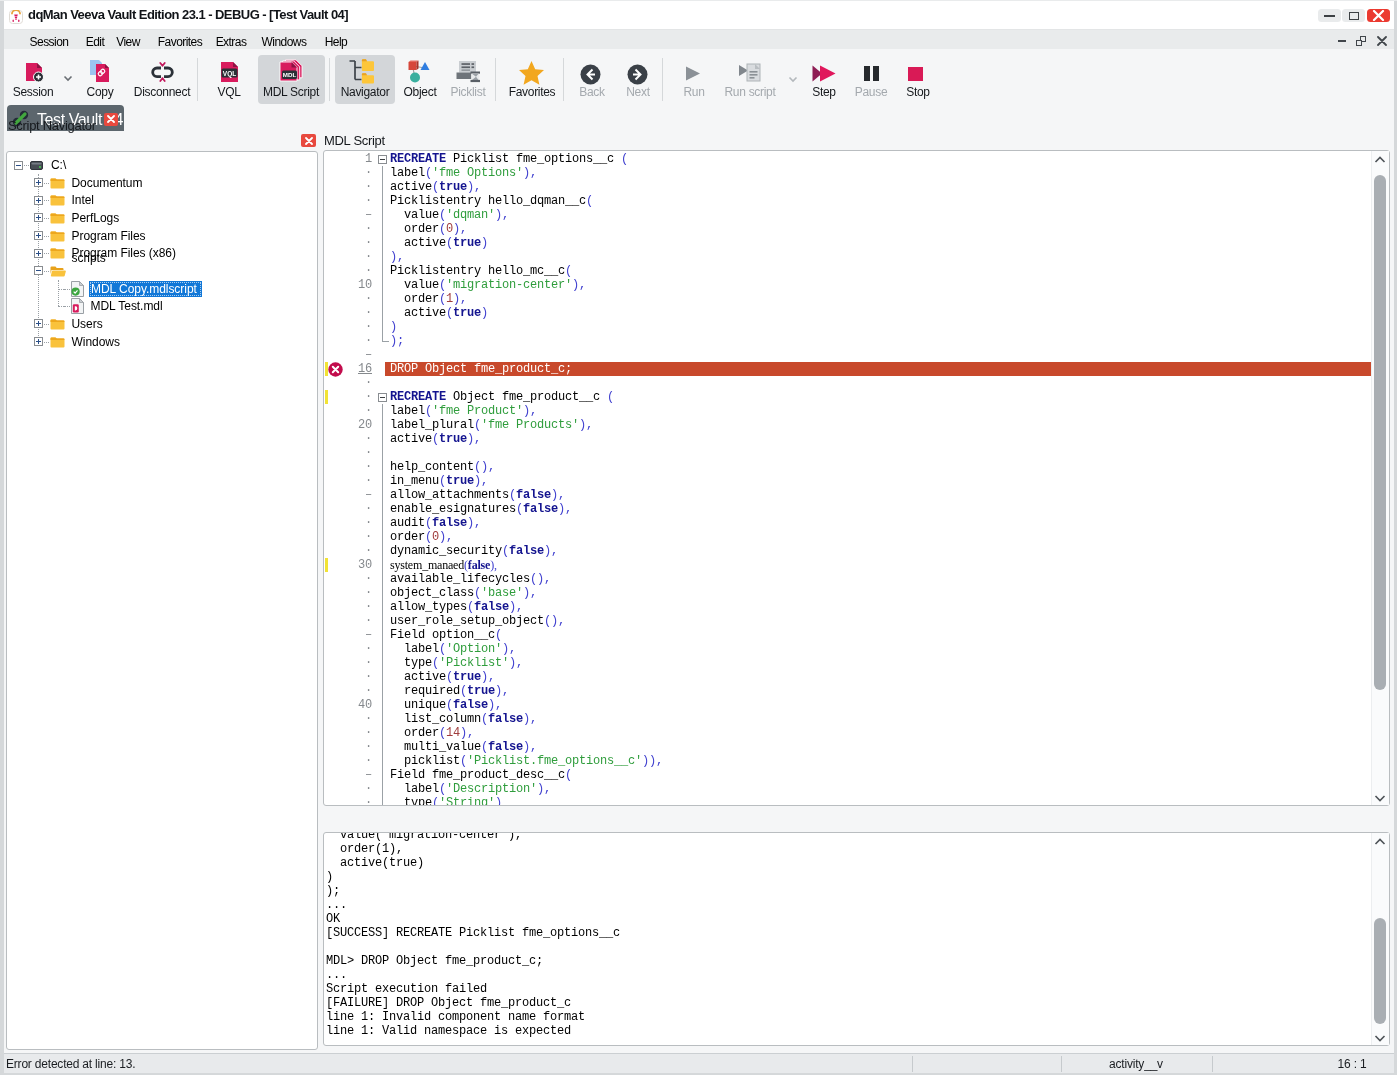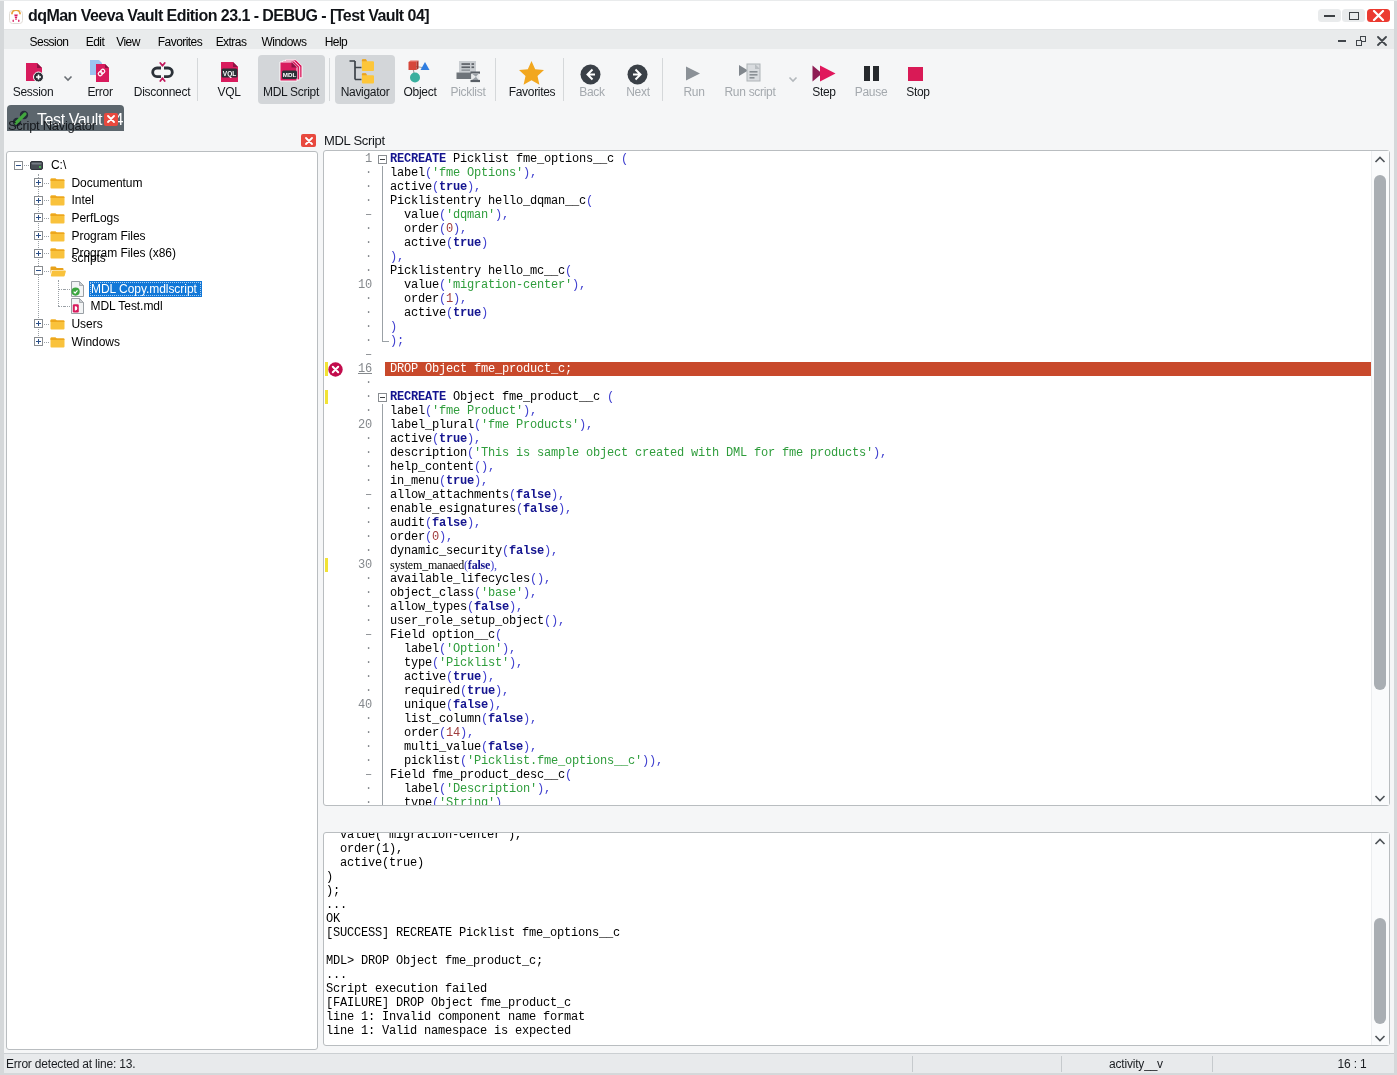--- a/index.html
+++ b/index.html
@@ -1,21 +1,21 @@
 <!DOCTYPE html>
 <html><head>
 <meta charset="utf-8">
 <style>
   * { margin:0; padding:0; box-sizing:border-box; }
   html,body { width:1397px; height:1075px; overflow:hidden; }
   body { font-family:"Liberation Sans", sans-serif; background:#f5f6f7; position:relative; }
   .abs { position:absolute; }
   
   #titlebar { left:0; top:0; width:1397px; height:30px; background:#ffffff; border-bottom:1px solid #e3e5e6; }
-  #title-text { left:28px; top:7px; font-size:16px; font-weight:bold; color:#111418; letter-spacing:-0.55px; white-space:pre; }
+  #title-text { left:28px; top:7px; font-size:13px; font-weight:bold; color:#111418; letter-spacing:-0.55px; white-space:pre; }
   .wbtn { top:9px; width:23px; height:13px; border-radius:3.5px; }
   
   #menubar { left:0; top:30px; width:1397px; height:19px; background:#e9ebec; }
   .menuitem { top:34.5px; font-size:12px; letter-spacing:-0.55px; color:#000; transform:translateX(-50%); white-space:pre; }
   
   #toolbar { left:0; top:49px; width:1397px; height:55px; background:#f5f6f7; }
   .tbsep { top:58px; width:1px; height:43px; background:#d5d8da; }
   .tblabel { top:85px; height:13px; font-size:12px; letter-spacing:-0.3px; color:#16191d; transform:translateX(-50%); white-space:pre; }
   .tblabel.dis { color:#a4a9ae; }
   .pressedbtn { top:55px; height:49px; background:#d3d6d9; border-radius:4px; }
@@ -97,21 +97,21 @@
 <div class="abs" id="toolbar"></div>
 <div class="abs pressedbtn" style="left:258px; width:67px;"></div>
 <div class="abs pressedbtn" style="left:335px; width:60px;"></div>
 <div class="abs tbsep" style="left:197px;"></div>
 <div class="abs tbsep" style="left:329px;"></div>
 <div class="abs tbsep" style="left:495px;"></div>
 <div class="abs tbsep" style="left:563px;"></div>
 <div class="abs tbsep" style="left:662px;"></div>
 
 <div class="abs tblabel" style="left:33px;">Session</div>
-<div class="abs tblabel" style="left:100px;">Error</div>
+<div class="abs tblabel" style="left:100px;">Copy</div>
 <div class="abs tblabel" style="left:162px;">Disconnect</div>
 <div class="abs tblabel" style="left:229px;">VQL</div>
 <div class="abs tblabel" style="left:291px;">MDL Script</div>
 <div class="abs tblabel" style="left:365px;">Navigator</div>
 <div class="abs tblabel" style="left:420px;">Object</div>
 <div class="abs tblabel dis" style="left:468px;">Picklist</div>
 <div class="abs tblabel" style="left:532px;">Favorites</div>
 <div class="abs tblabel dis" style="left:592px;">Back</div>
 <div class="abs tblabel dis" style="left:638px;">Next</div>
 <div class="abs tblabel dis" style="left:694px;">Run</div>
@@ -390,21 +390,20 @@
 <div class="egut mono" style="top:225px;">·</div>
 <div class="egut mono" style="top:239px;">·</div>
 <div class="eline mono" style="top:239px;"><span class="k">RECREATE</span>&nbsp;Object&nbsp;fme_product__c&nbsp;<span class="p">(</span></div>
 <div class="egut mono" style="top:253px;">·</div>
 <div class="eline mono" style="top:253px;">label<span class="p">(</span><span class="s">'fme&nbsp;Product'</span><span class="p">),</span></div>
 <div class="egut mono" style="top:267px;">20</div>
 <div class="eline mono" style="top:267px;">label_plural<span class="p">(</span><span class="s">'fme&nbsp;Products'</span><span class="p">),</span></div>
 <div class="egut mono" style="top:281px;">·</div>
 <div class="eline mono" style="top:281px;">active<span class="p">(</span><span class="k">true</span><span class="p">),</span></div>
 <div class="egut mono" style="top:295px;">·</div>
-<div class="eline mono" style="top:295px;">description<span class="p">(</span><span class="s">'This&nbsp;is&nbsp;sample&nbsp;object&nbsp;created&nbsp;with&nbsp;DML&nbsp;for&nbsp;fme&nbsp;products'</span><span class="p">),</span></div>
 <div class="egut mono" style="top:309px;">·</div>
 <div class="eline mono" style="top:309px;">help_content<span class="p">(),</span></div>
 <div class="egut mono" style="top:323px;">·</div>
 <div class="eline mono" style="top:323px;">in_menu<span class="p">(</span><span class="k">true</span><span class="p">),</span></div>
 <div class="egut mono" style="top:337px;">–</div>
 <div class="eline mono" style="top:337px;">allow_attachments<span class="p">(</span><span class="k">false</span><span class="p">),</span></div>
 <div class="egut mono" style="top:351px;">·</div>
 <div class="eline mono" style="top:351px;">enable_esignatures<span class="p">(</span><span class="k">false</span><span class="p">),</span></div>
 <div class="egut mono" style="top:365px;">·</div>
 <div class="eline mono" style="top:365px;">audit<span class="p">(</span><span class="k">false</span><span class="p">),</span></div>

